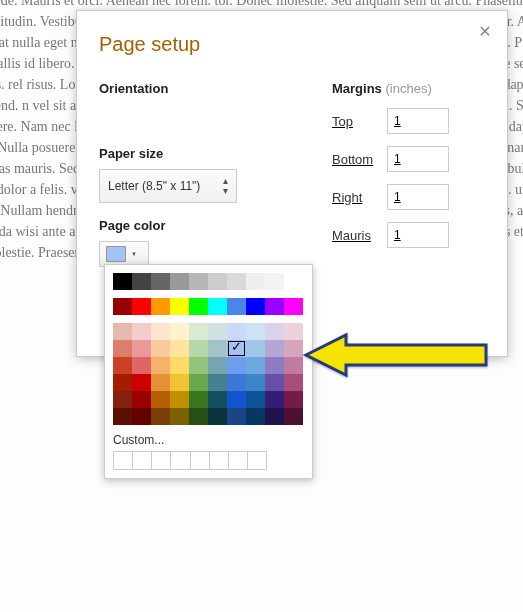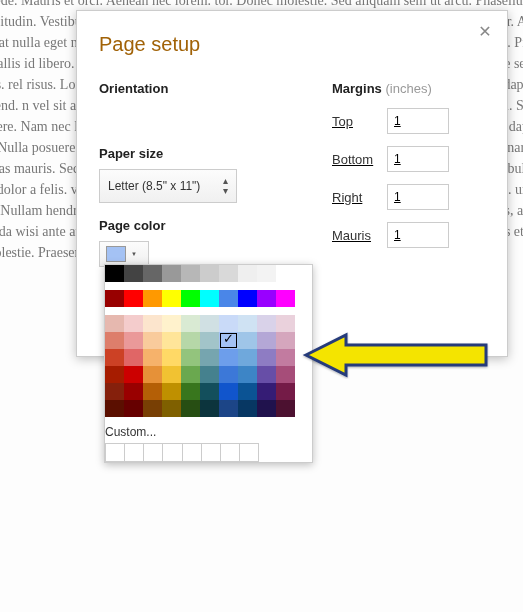--- a/index.html
+++ b/index.html
@@ -201,20 +201,21 @@
     cursor: pointer;
   }
   .color-picker {
     position: absolute;
     left: 104px;
     top: 264px;
     width: 209px;
     background: #fff;
     border: 1px solid #ccc;
     box-shadow: 0 2px 8px rgba(0,0,0,0.25);
+    padding: 8px;
     box-sizing: border-box;
   }
   .swatch-row {
     display: flex;
   }
   .swatch {
     width: 19px;
     height: 17px;
     cursor: pointer;
     position: relative;

